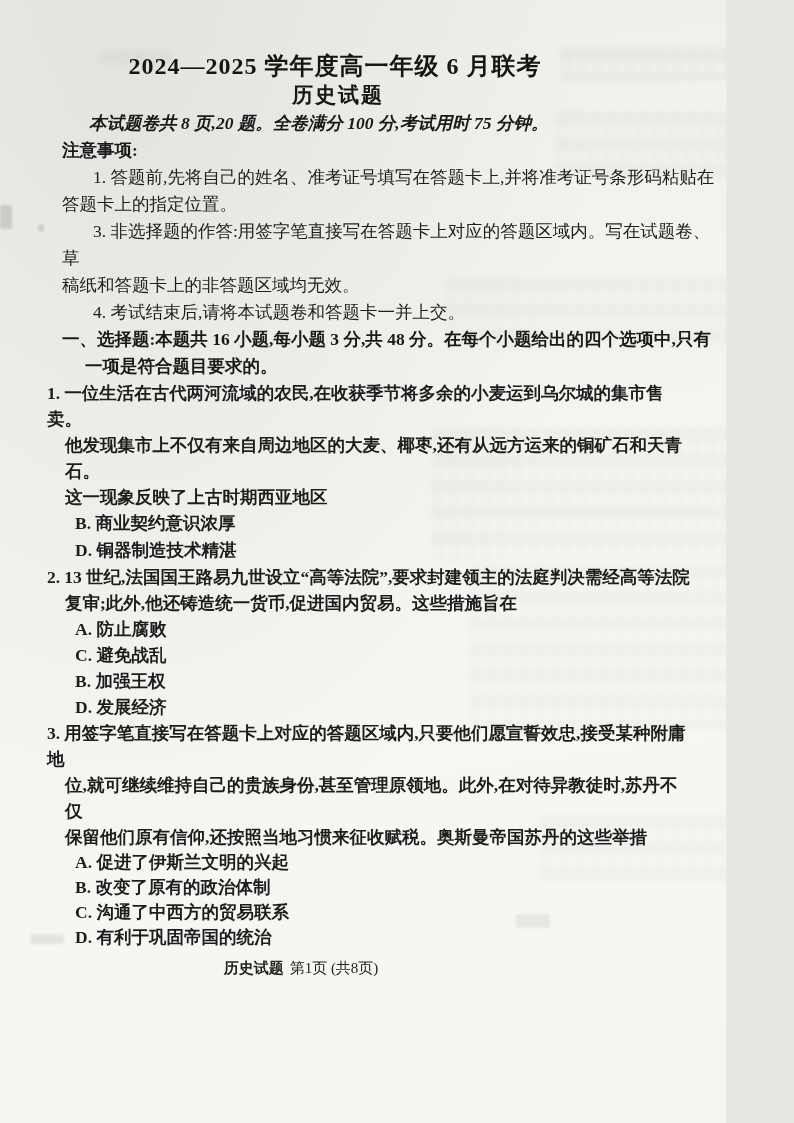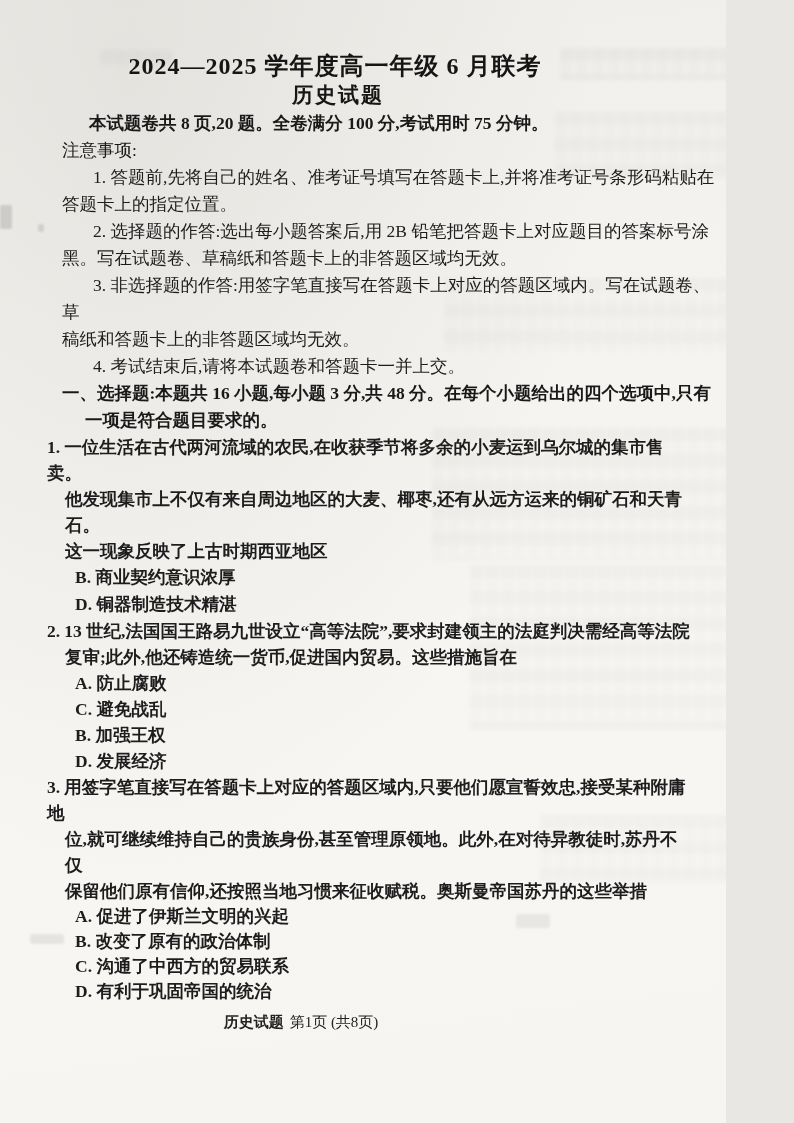--- a/index.html
+++ b/index.html
@@ -32,22 +32,22 @@
   .title{
     text-align:center;transform:translateX(-28px);
     font-size:24px;font-weight:bold;line-height:28px;letter-spacing:1px;
     color:#151515;
   }
   .subtitle{
     text-align:center;transform:translateX(-25px);
     font-size:21px;font-weight:bold;line-height:26px;margin-top:2px;
     letter-spacing:2px;color:#161616;
   }
-  .intro{margin:2px 40px 0 62px;text-indent:27px;font-weight:bold;line-height:27px;color:#191919;}
-  .notice-head{margin-left:62px;font-weight:normal;line-height:27px;color:#191919;}
+  .intro{margin:2px 40px 0 62px;text-indent:27px;font-weight:bold;line-height:27px;color:#191919;font-style:italic;}
+  .notice-head{margin-left:62px;font-weight:bold;line-height:27px;color:#191919;}
   .notice .line{margin-left:62px;line-height:27px;}
   .notice .fl{text-indent:31px;}
   .section .line{margin-left:62px;line-height:27px;font-weight:bold;color:#191919;}
   .section .sl2{padding-left:23px;}
   .question{margin-left:47px;margin-right:36px;font-weight:bold;}
   .question .q-line{line-height:26px;}
   .question .q-cont{padding-left:18px;}
   .question .q-num{padding-right:4px;}
   .opts{margin-left:28px;}
   .opt{line-height:27px;}
@@ -80,24 +80,20 @@
 
     <div class="title">2024—2025 学年度高一年级 6 月联考</div>
     <div class="subtitle">历史试题</div>
     <div class="intro">本试题卷共 8 页,20 题。全卷满分 100 分,考试用时 75 分钟。</div>
 
     <div class="notice-head">注意事项:</div>
 
     <div class="notice">
       <div class="line fl">1. 答题前,先将自己的姓名、准考证号填写在答题卡上,并将准考证号条形码粘贴在</div>
       <div class="line">答题卡上的指定位置。</div>
-    </div>
-    <div class="notice">
-      <div class="line fl">2. 选择题的作答:选出每小题答案后,用 2B 铅笔把答题卡上对应题目的答案标号涂</div>
-      <div class="line">黑。写在试题卷、草稿纸和答题卡上的非答题区域均无效。</div>
     </div>
     <div class="notice">
       <div class="line fl">3. 非选择题的作答:用签字笔直接写在答题卡上对应的答题区域内。写在试题卷、草</div>
       <div class="line">稿纸和答题卡上的非答题区域均无效。</div>
     </div>
     <div class="notice">
       <div class="line fl">4. 考试结束后,请将本试题卷和答题卡一并上交。</div>
     </div>
 
     <div class="section">

